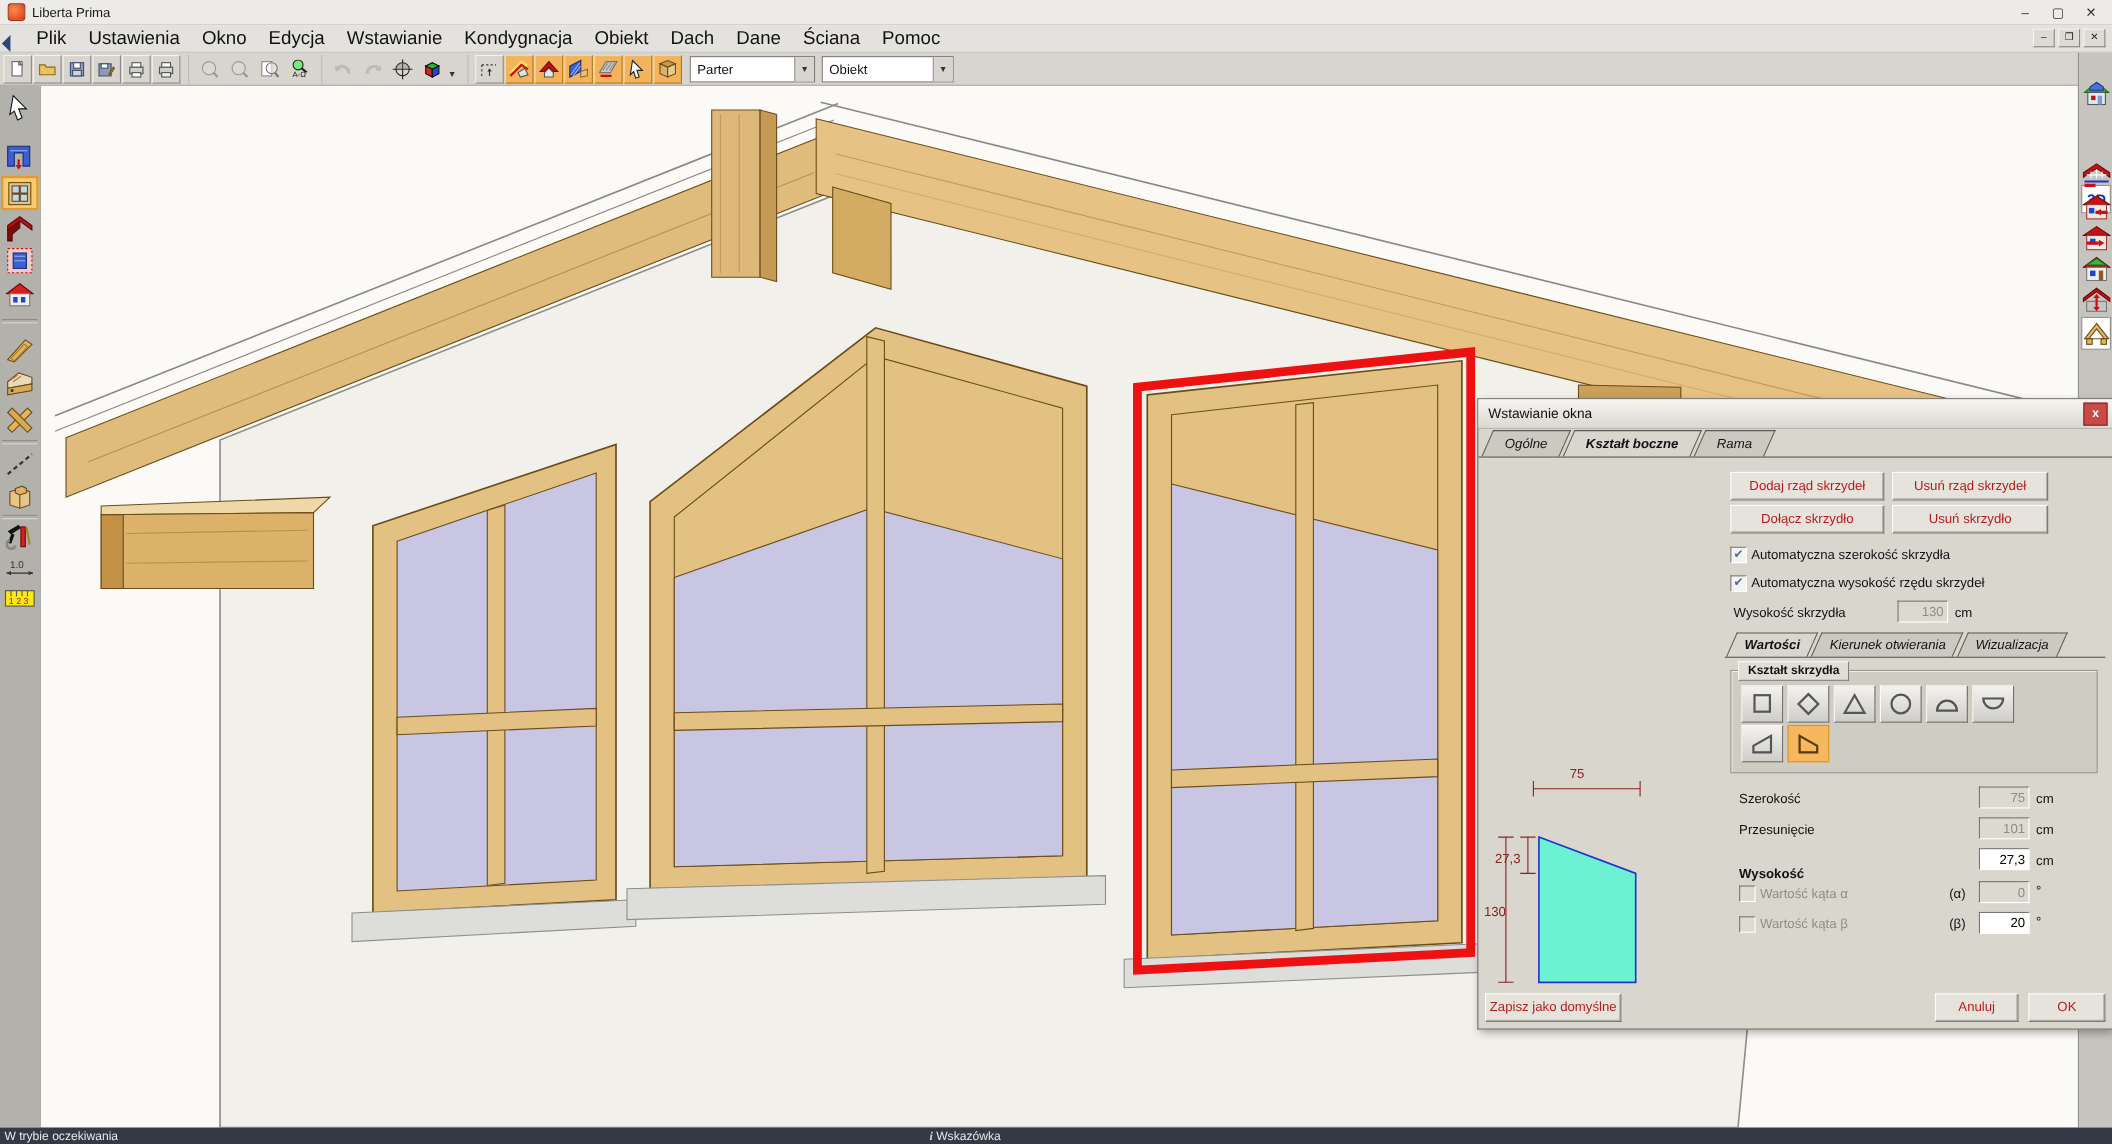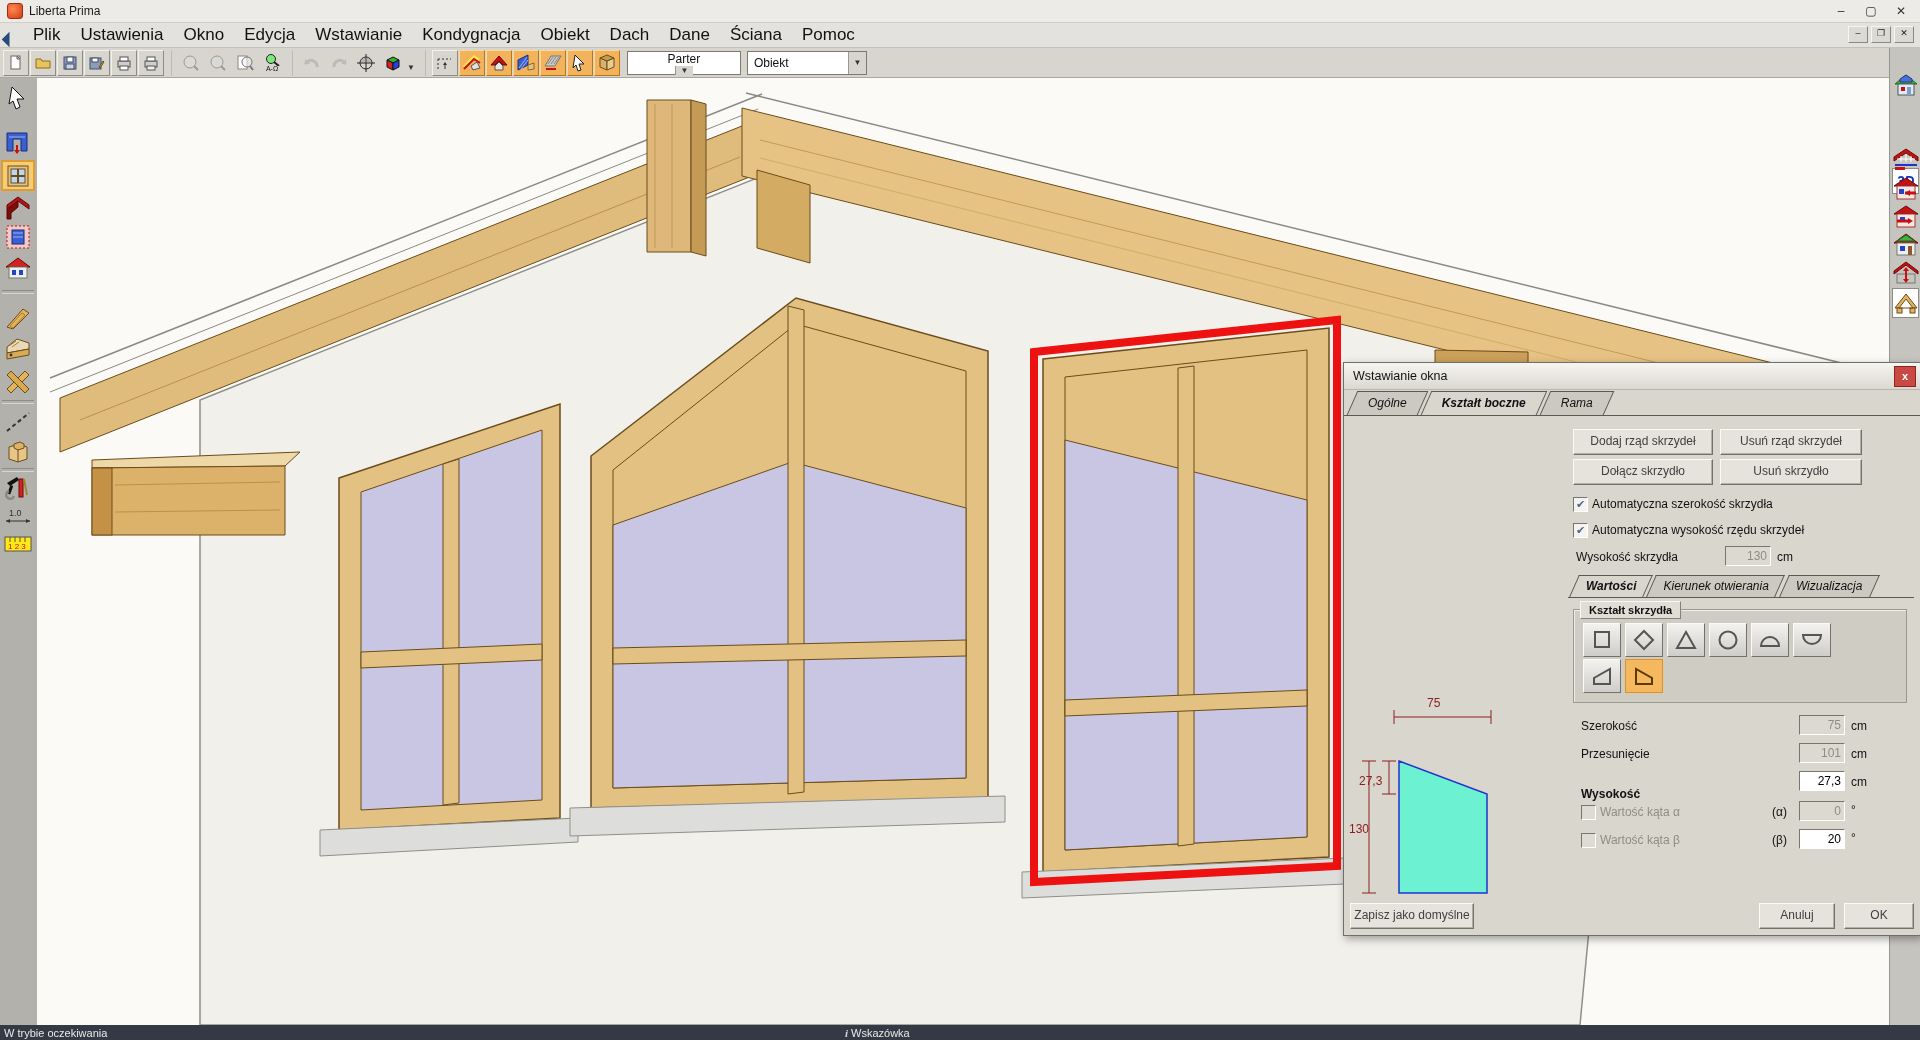--- a/index.html
+++ b/index.html
@@ -52,21 +52,21 @@
   .tab{position:relative;height:24px;line-height:24px;padding:0 16px;margin-right:3px;}
   .tab::before{content:'';position:absolute;inset:0;transform:skewX(-24deg);background:#ccc9c1;border:1px solid #5a5954;border-bottom:none;}
   .tab.active::before{background:#d9d6ce;}
   .tab.active{font-weight:bold;}
   .tab span{position:relative;}
   .tabline{position:absolute;height:1px;background:#5a5954;}
   .panelwhite{background:#fff;border:1px solid;border-color:#7e7d78 #f2f1ed #f2f1ed #7e7d78;}
   .treeitem{position:relative;font-size:12px;height:16px;line-height:16px;white-space:nowrap;}
   .pm{display:inline-block;width:9px;height:9px;border:1px solid #777;background:#fff;font-size:8px;line-height:8px;text-align:center;vertical-align:middle;margin-right:4px;color:#333;}
   .treesel{background:#f2de7e;border:1px solid #c9b13e;padding:0 2px;}
-  .btn{position:absolute;background:#e6e3dc;border:1px solid;border-color:#fbfaf7 #73716b #73716b #fbfaf7;box-shadow:inset -1px -1px 0 #b1afa8;font-size:12px;text-align:center;color:#404040;}
+  .btn{position:absolute;background:#e6e3dc;border:1px solid;border-color:#fbfaf7 #73716b #73716b #fbfaf7;box-shadow:inset -1px -1px 0 #b1afa8;font-size:12px;text-align:center;color:#b91c1c;}
   .cb{position:absolute;width:13px;height:13px;background:#f4f3ef;border:1px solid;border-color:#77766f #fff #fff #77766f;font-size:11px;line-height:12px;text-align:center;color:#4a6a8c;}
   .cb.off{background:#dedbd3;color:transparent;}
   .dlbl{position:absolute;font-size:12px;color:#111;white-space:nowrap;}
   .dlbl.dis{color:#8f8d84;}
   .field{position:absolute;width:46px;height:20px;box-sizing:border-box;border:1px solid;border-color:#77766f #fff #fff #77766f;font-size:12px;text-align:right;padding:2px 3px 0 0;}
   .field.dis{background:#dcd9d1;color:#8f8d84;}
   .field.en{background:#fff;color:#000;}
   .groupbox{position:absolute;background:#cfccc4;border:1px solid #9a988f;box-shadow:inset 1px 1px 0 #efeee9;}
   .grouplbl{position:absolute;background:#e0ddd5;border:1px solid;border-color:#f8f7f4 #83817a #83817a #f8f7f4;font-size:11px;padding:2px 8px;font-weight:bold;}
   .shapebtn{position:absolute;width:36px;height:32px;background:linear-gradient(#f3f2ef,#cecdc9);border:1px solid;border-color:#fbfaf7 #73716b #73716b #fbfaf7;display:flex;align-items:center;justify-content:center;}
@@ -247,21 +247,21 @@
           <polygon points="4,1 13,10 8,10 10,16 7,17 5,11 2,14" fill="#fff" stroke="#222"></polygon>
         </svg>
       </div>
     <div class="tbtn orange">
         <svg width="20" height="20">
           <polygon points="3,5 10,8 10,17 3,14" fill="#d8b26a" stroke="#6b4c1a"></polygon>
           <polygon points="17,5 10,8 10,17 17,14" fill="#e9cd90" stroke="#6b4c1a"></polygon>
           <polygon points="3,5 10,2 17,5 10,8" fill="#c49a4e" stroke="#6b4c1a"></polygon>
         </svg>
       </div>
-    <div class="combo" style="width:112px;flex-direction:column;">
+    <div class="combo" style="width:112px;">
       <div class="ctext">Parter</div>
       <div class="caret">▼</div>
     </div>
     <div class="combo" style="width:118px;">
       <div class="ctext">Obiekt</div>
       <div class="caret">▼</div>
     </div>
   </div>
 
   <div class="abs" id="leftbar">

